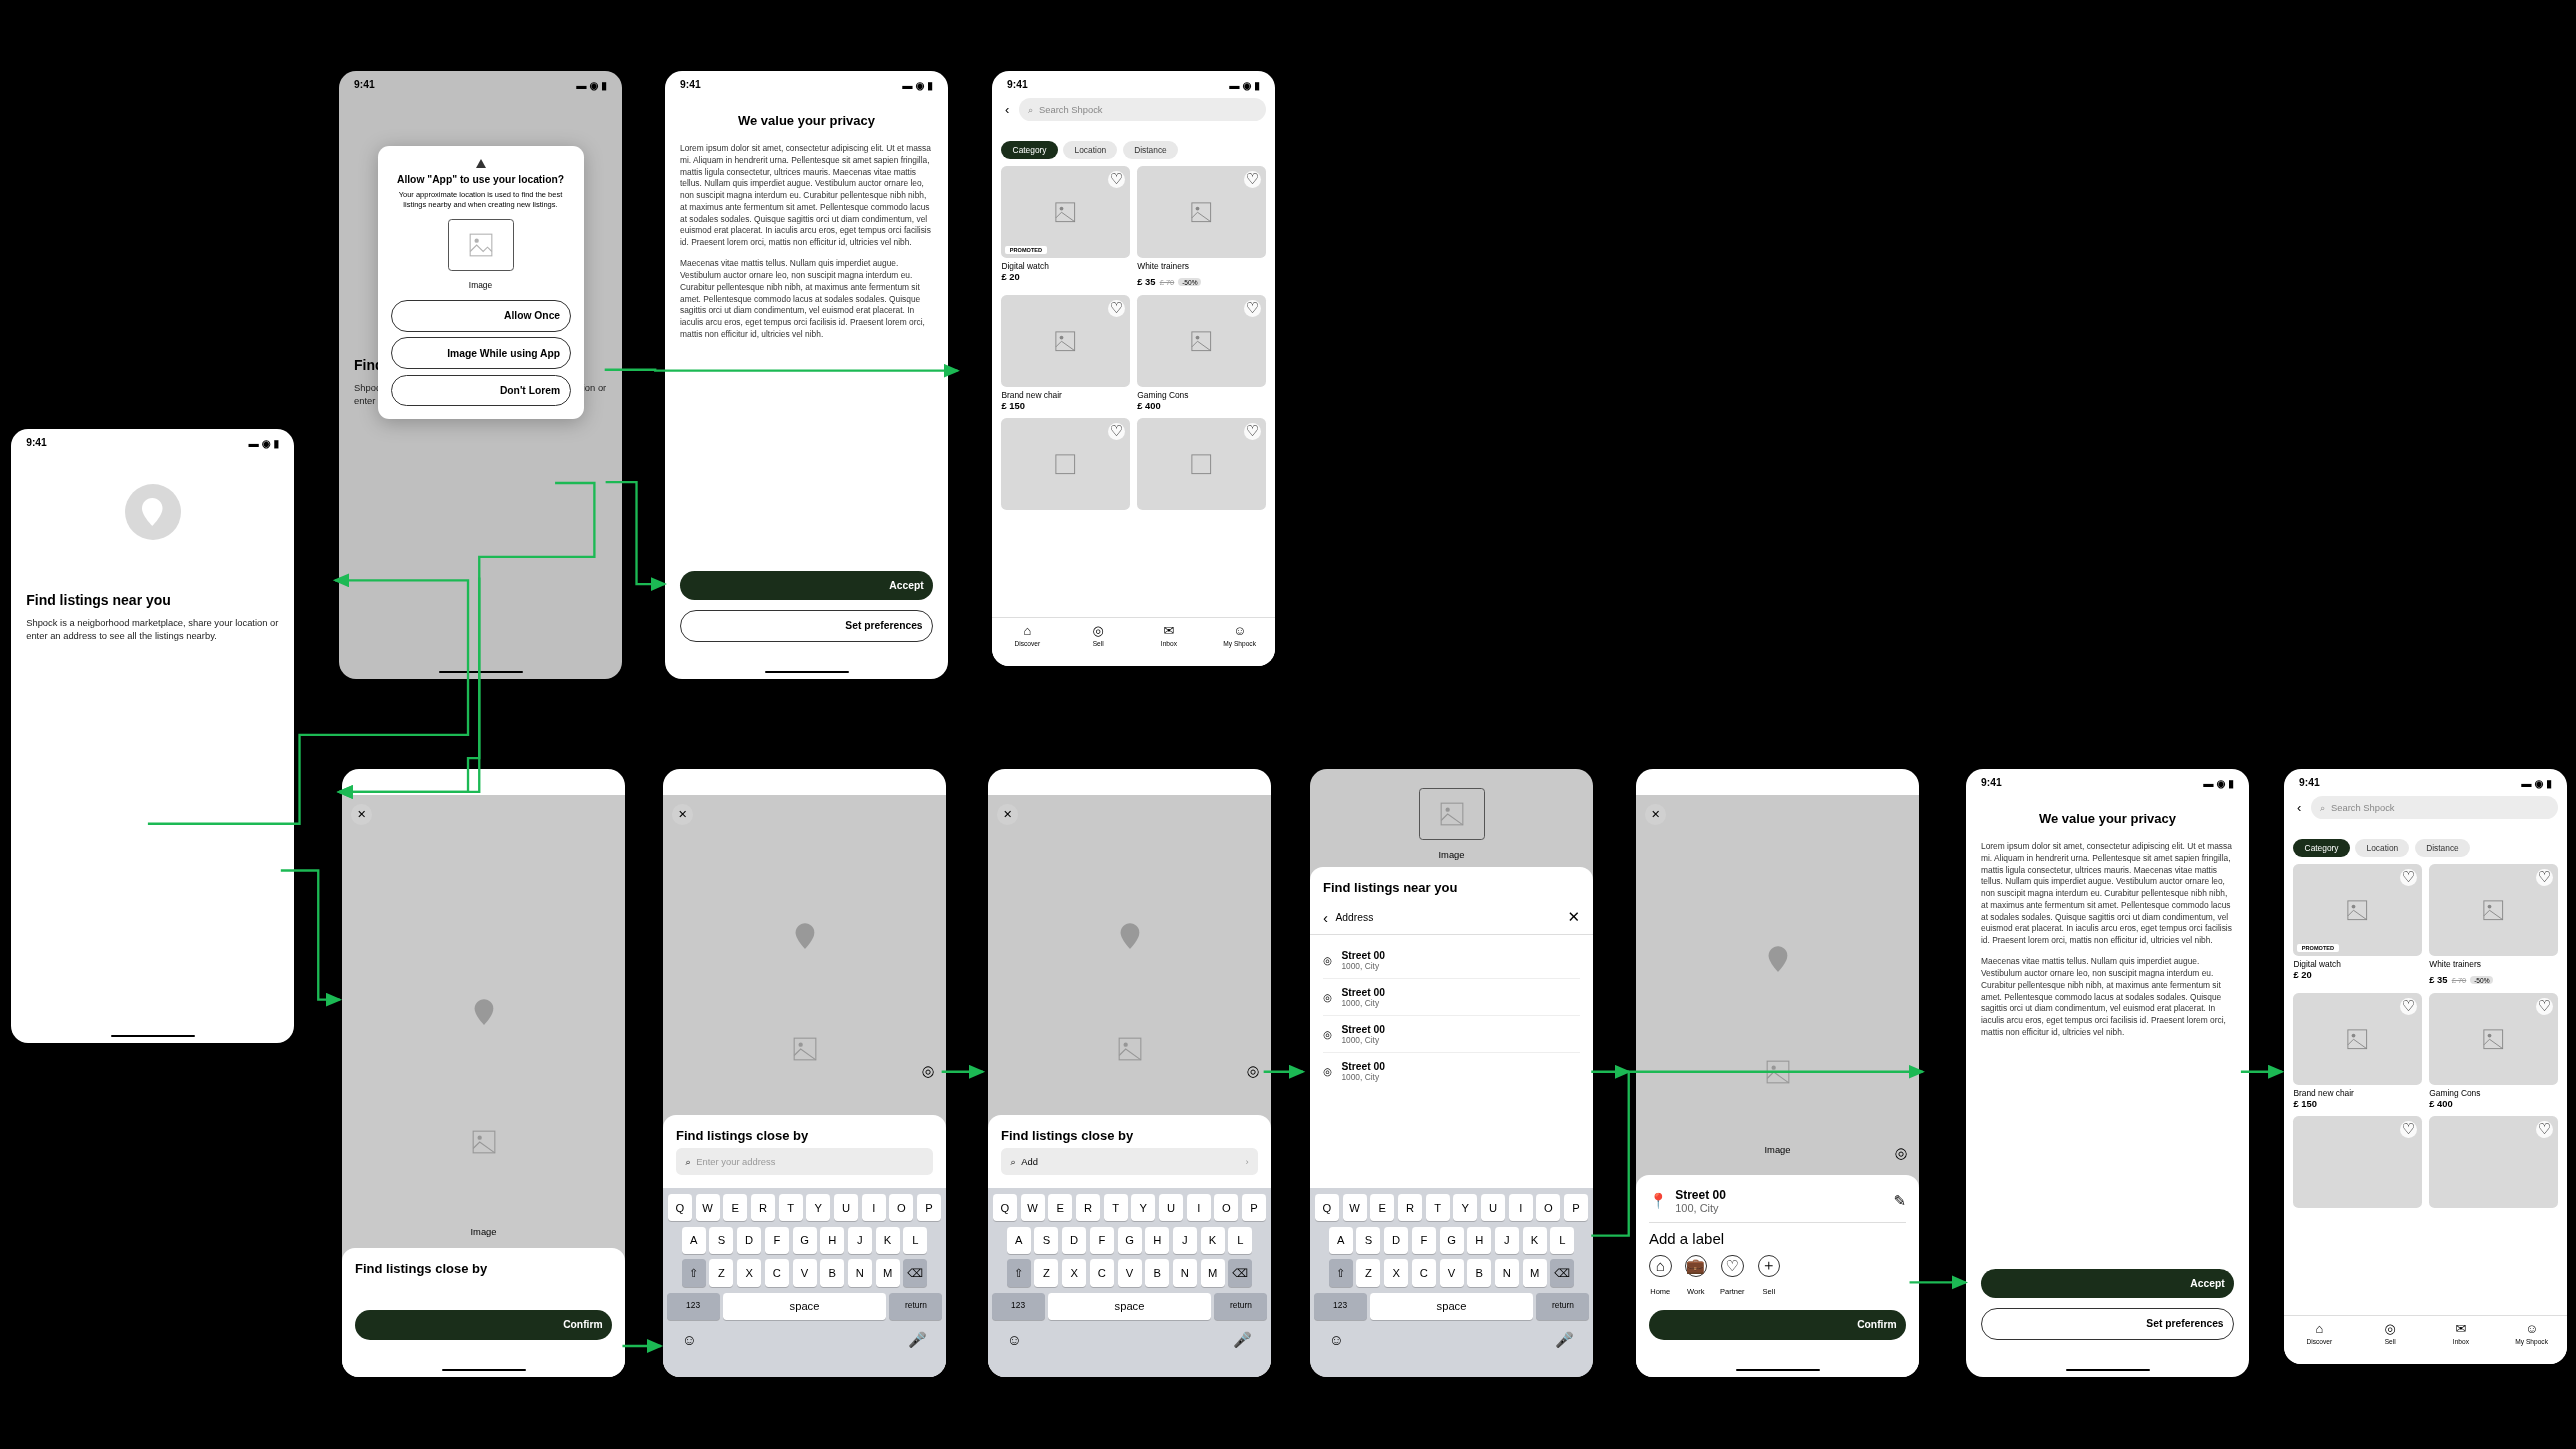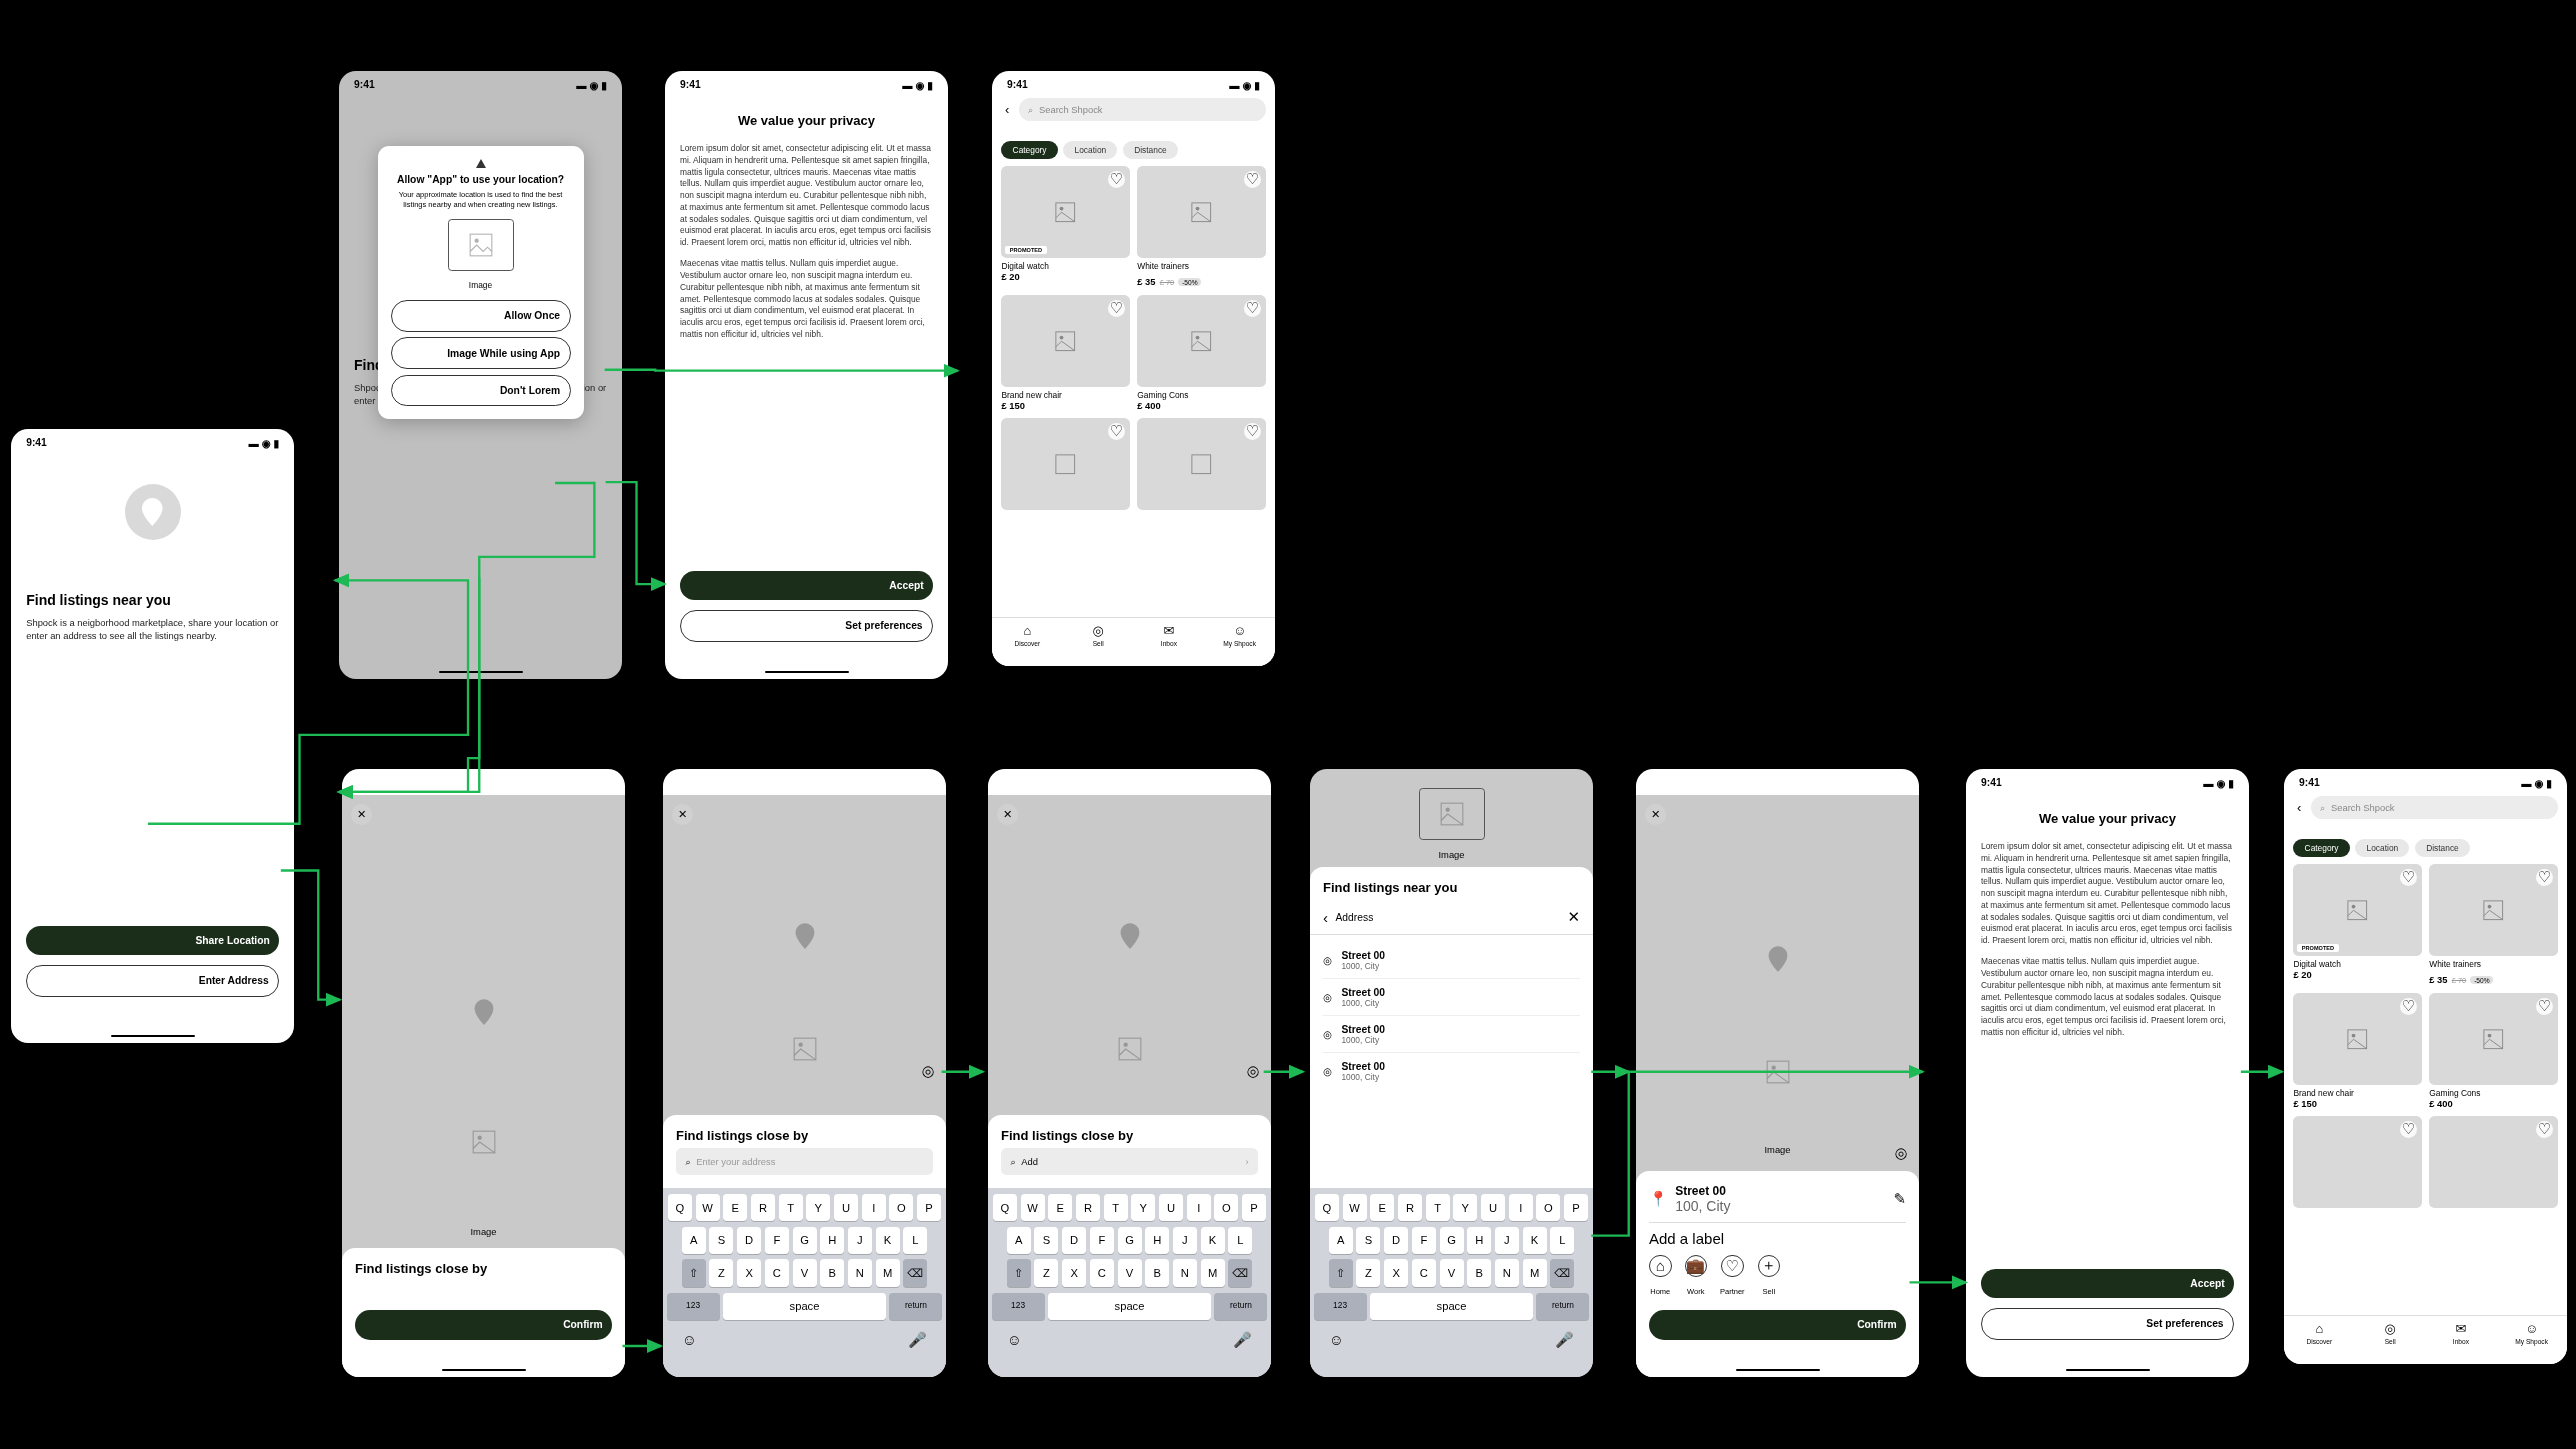--- a/index.html
+++ b/index.html
@@ -105,24 +105,20 @@
     <div class="pin-icon">
           <svg viewBox="0 0 24 30" class="pin-svg">
             <path d="M12 0C6 0 1 5 1 11c0 8 11 19 11 19s11-11 11-19C23 5 18 0 12 0z" fill="#fff"></path>
           </svg>
         </div>
   </div>
   <div class="content">
     <h2>Find listings near you</h2>
     <p class="tiny-text">Shpock is a neigborhood marketplace, share your location or enter an address to see all the listings nearby.</p>
   </div>
-  <div style="position:absolute;bottom:37px;left:15px;right:15px">
-    <div class="btn btn-dark">Share Location</div>
-    <div class="btn btn-light">Enter Address</div>
-  </div>
   <div class="home-indicator"></div>
 </div>
 
 <div class="phone dim med" style="top:71px;left:339px;">
   <div class="status-bar">
         <span>9:41</span>
         <span class="status-right">▬ ◉ ▮</span>
       </div>
   <div class="content" style="position:absolute;top:271px;">
     <h2>Find </h2>
@@ -511,21 +507,21 @@
           </svg>
         </div>
     <div style="position:absolute;top:60%;left:50%;transform:translateX(-50%);font-size:9.4px">Image</div>
     <div class="loc-btn" style="top:60%">◎</div>
   </div>
   <div class="sheet" style="padding-bottom:28px">
     <div style="display:flex;align-items:center;gap:7.5px;border-bottom:0.9px solid #ddd;padding-bottom:7.5px;margin-bottom:7.5px">
       <span>📍</span>
       <div style="flex:1">
         <div style="font-size:12px;font-weight:700">Street 00</div>
-        <div style="font-size:14px;color:#666">100, City</div>
+        <div style="font-size:11px;color:#666">100, City</div>
       </div>
       <span>✎</span>
     </div>
     <div style="font-size:15px;font-weight:400">Add a label</div>
     <div class="label-chips" id="label-chips">
           <div class="label-chip"><div class="chip-circle">⌂</div><span>Home</span></div>
           <div class="label-chip"><div class="chip-circle">💼</div><span>Work</span></div>
           <div class="label-chip"><div class="chip-circle">♡</div><span>Partner</span></div>
           <div class="label-chip"><div class="chip-circle">＋</div><span>Sell</span></div>
         </div>

